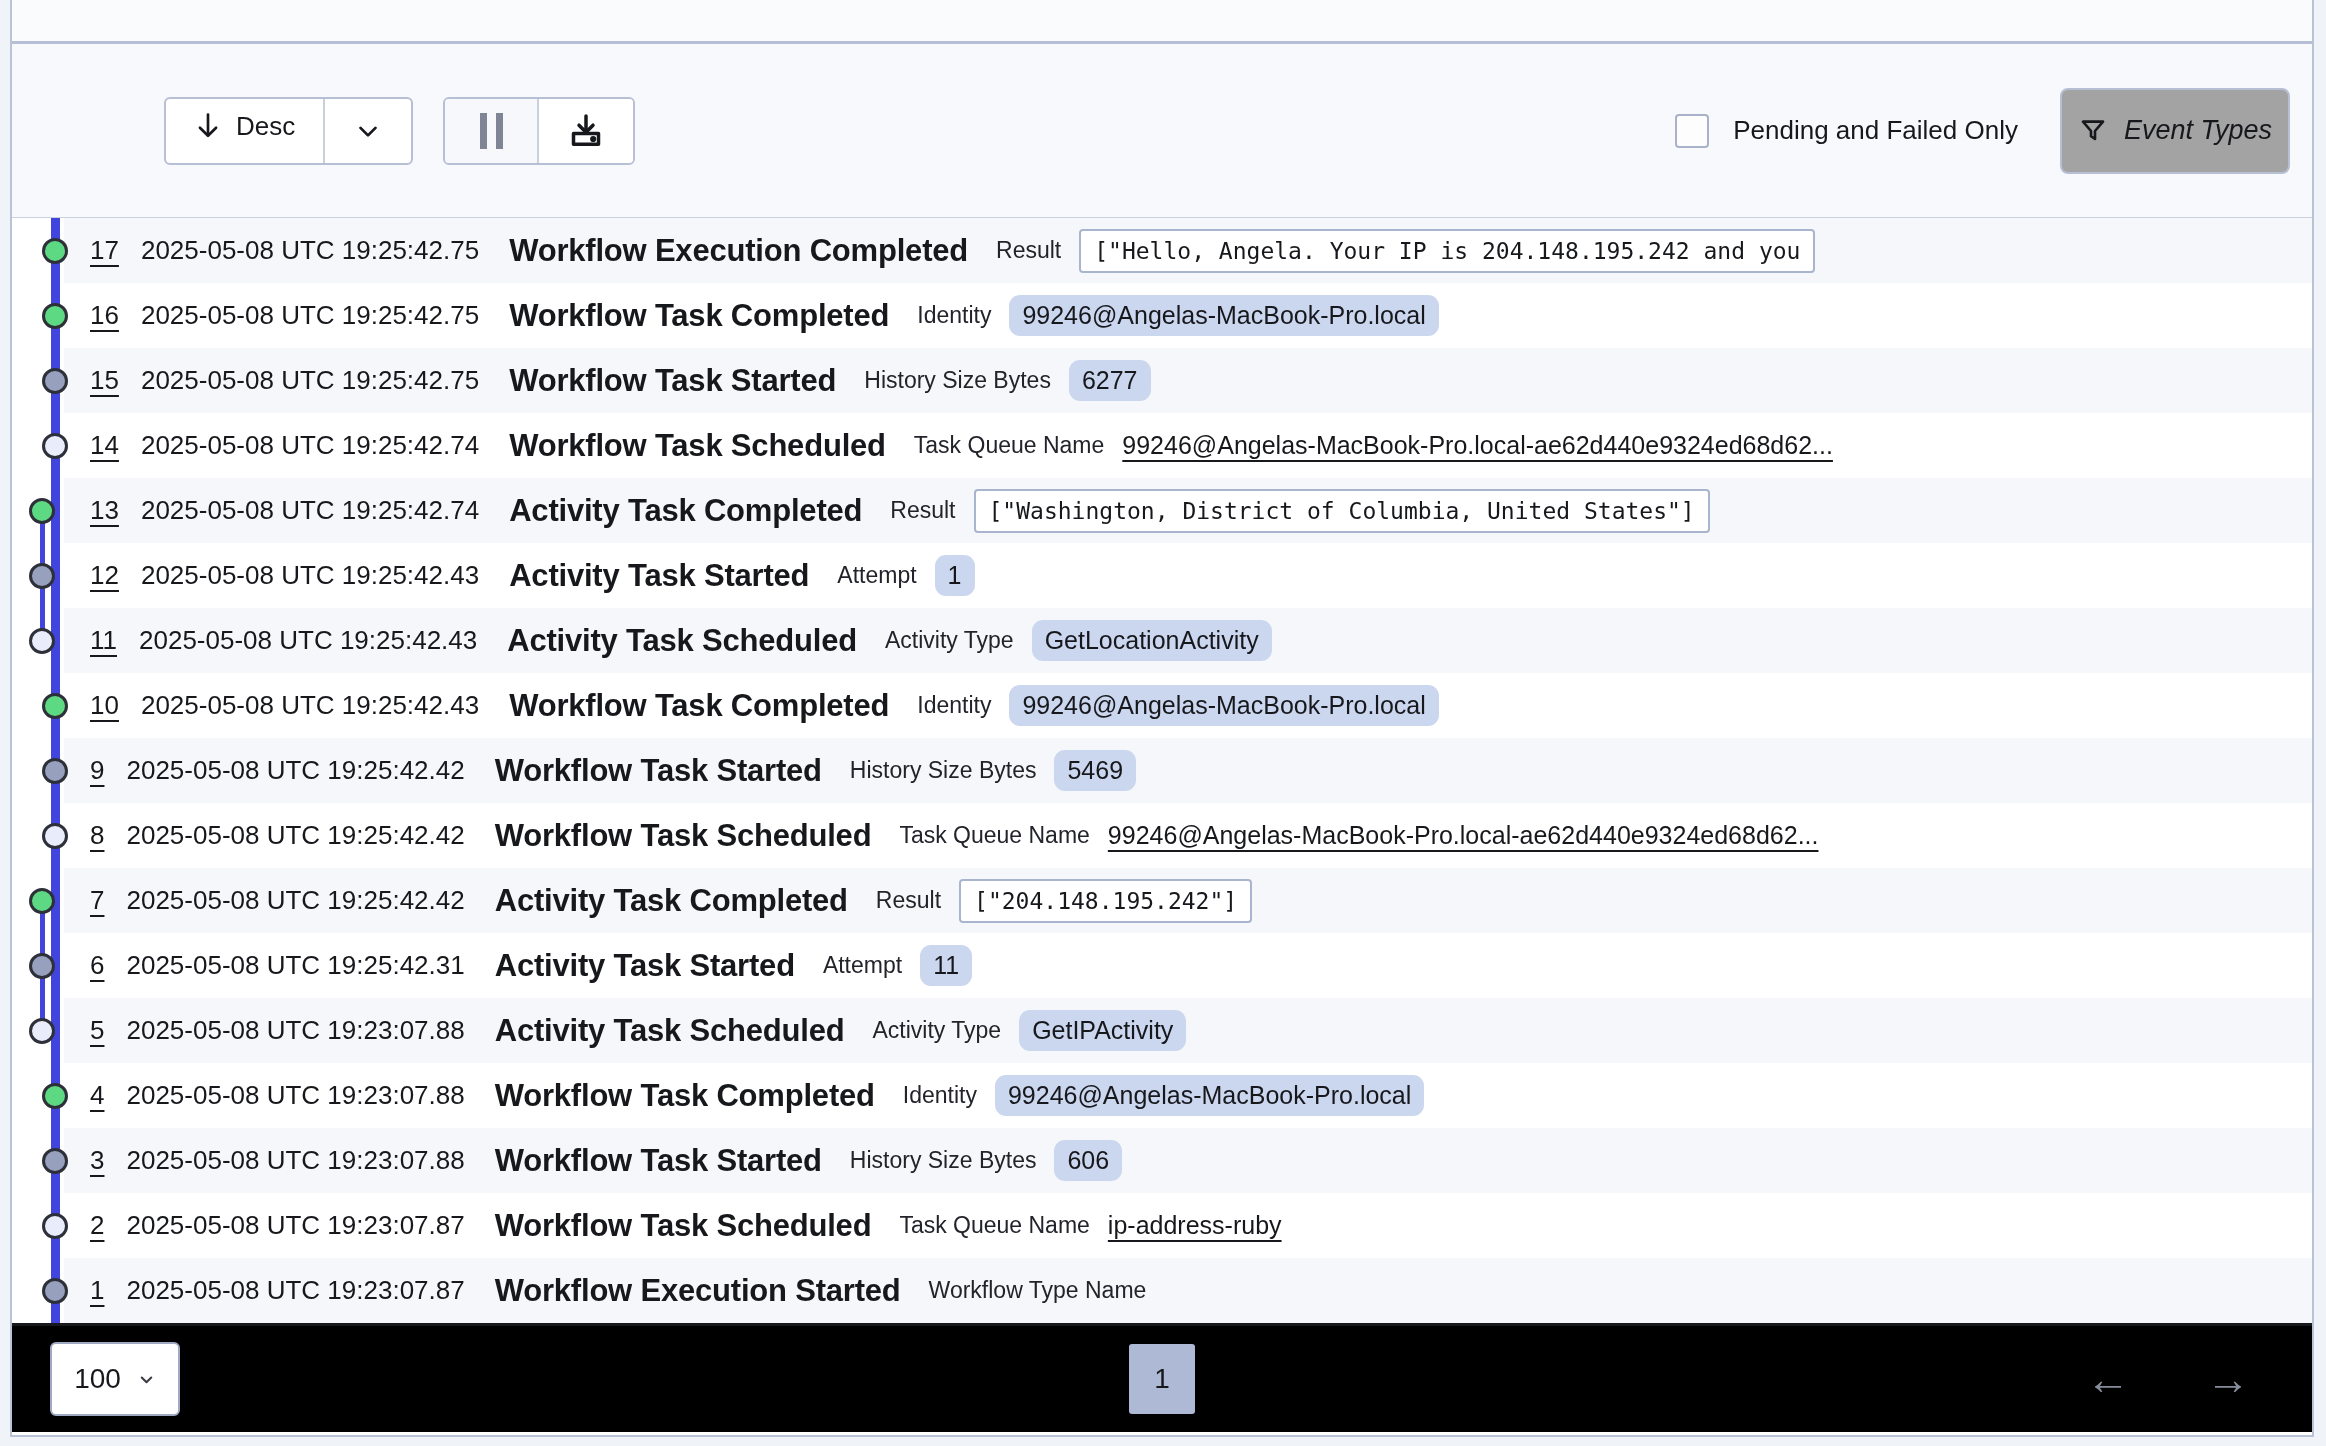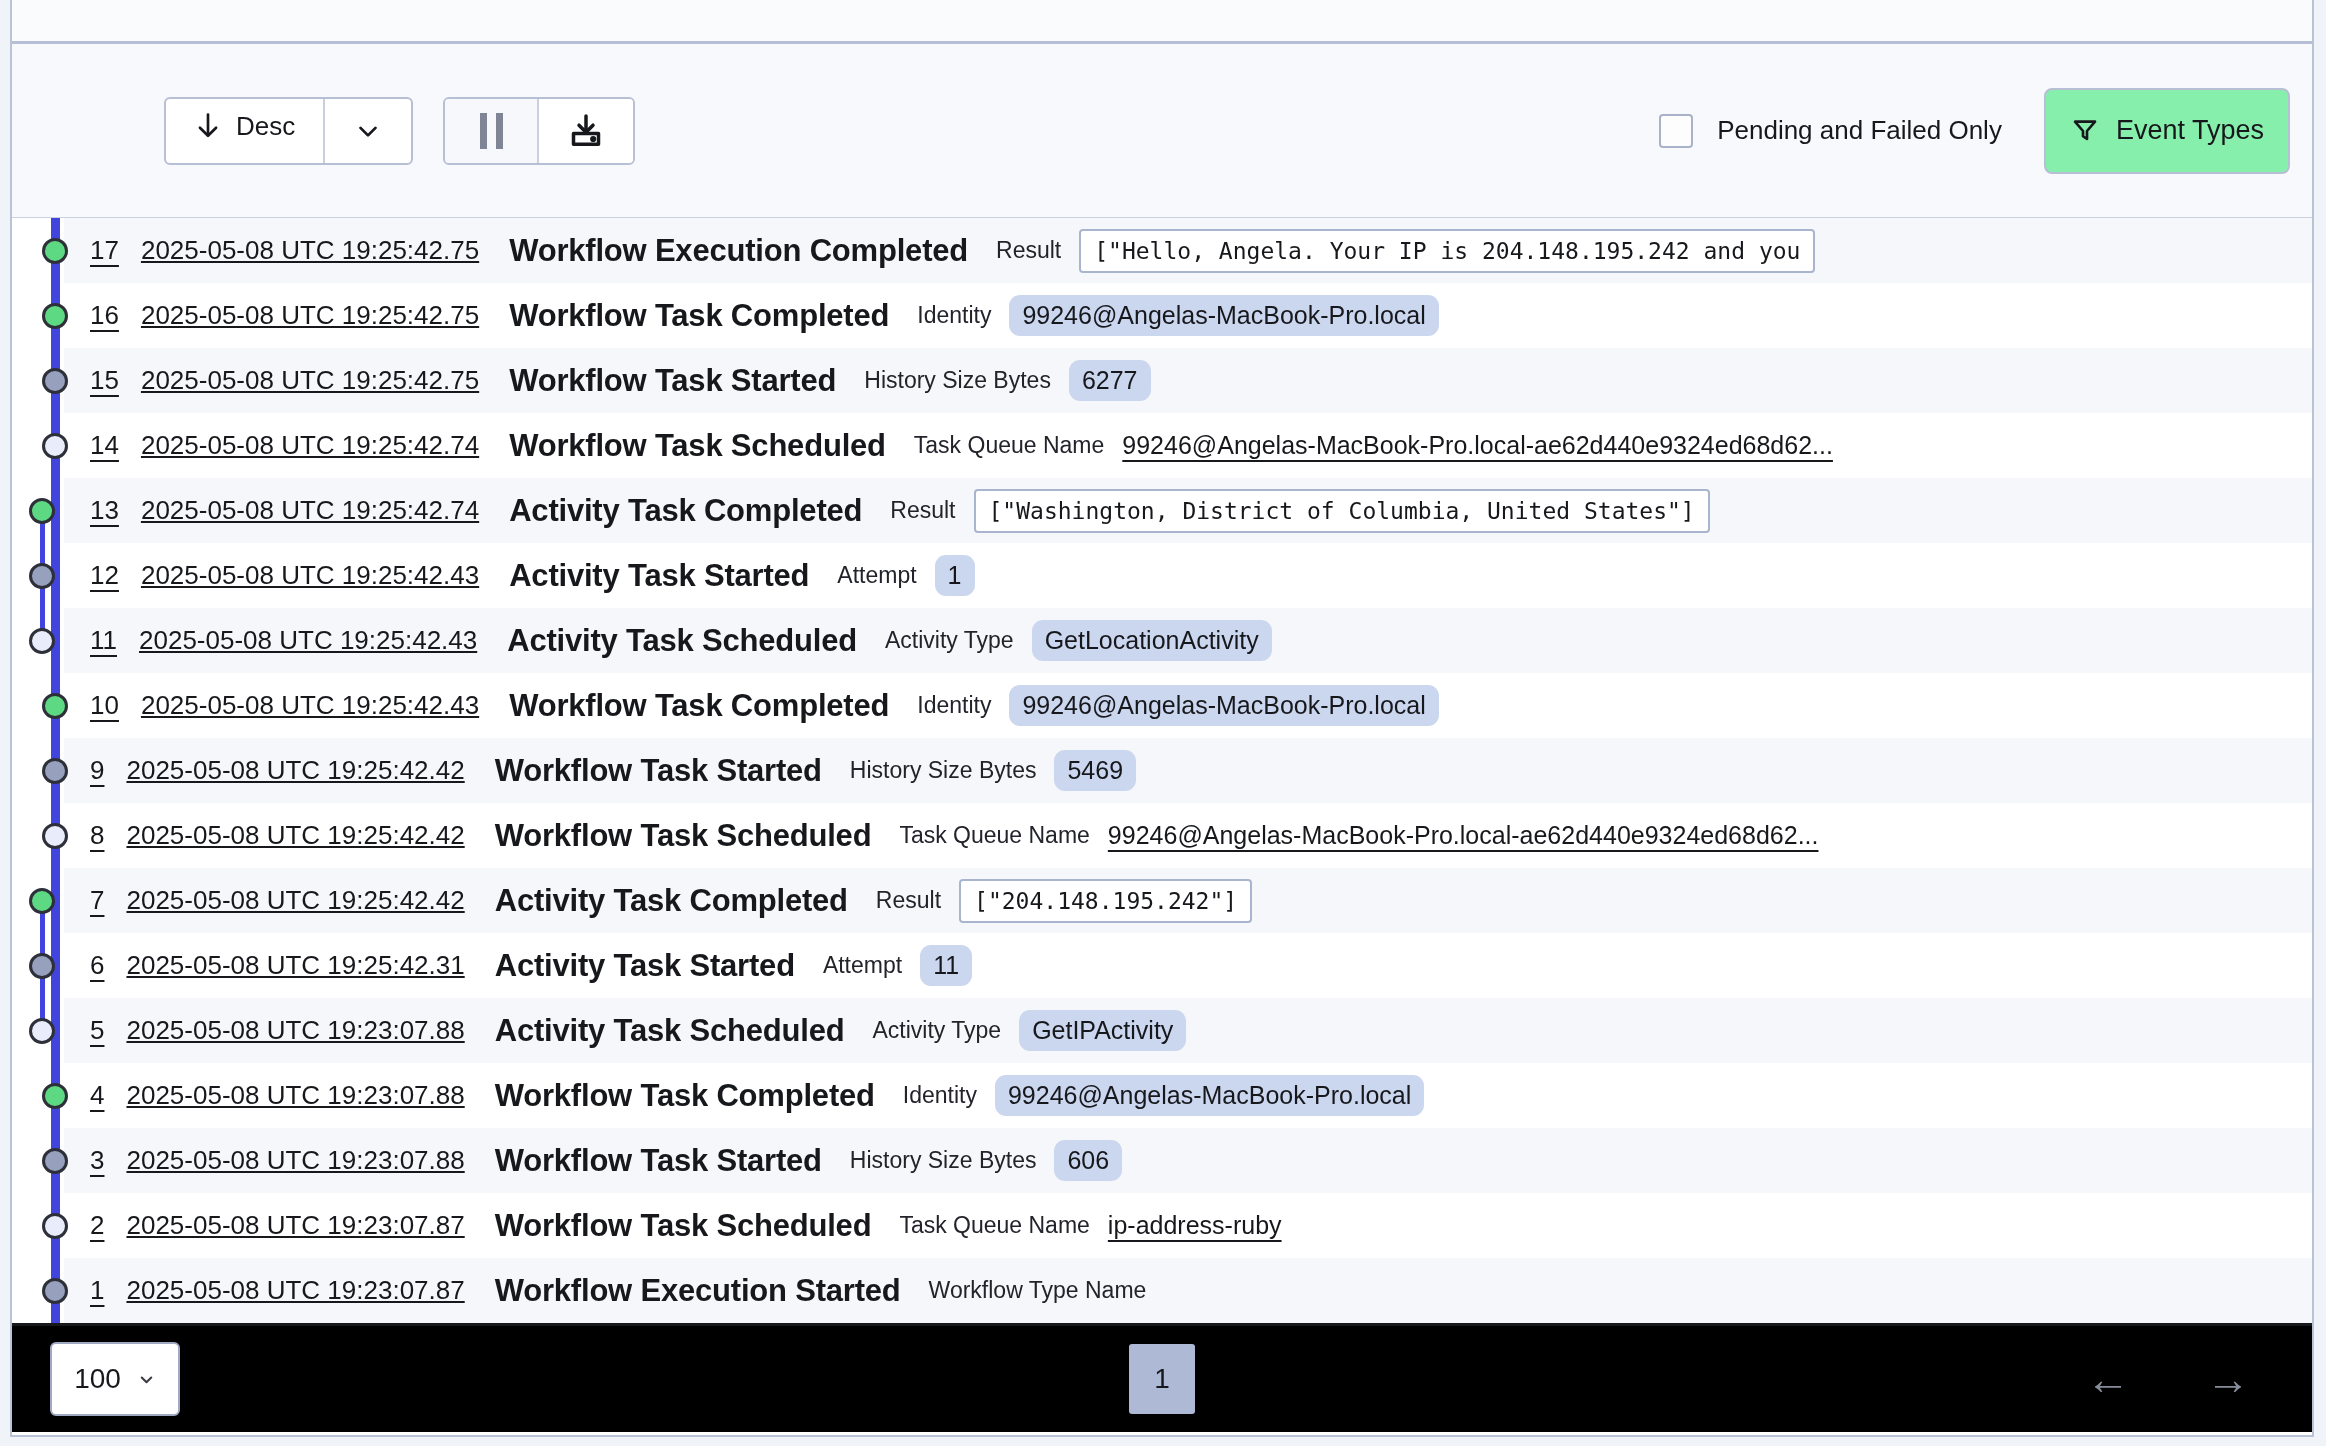--- a/index.html
+++ b/index.html
@@ -94,27 +94,28 @@
     width: 34px; height: 34px;
     border: 2px solid #A9B2C8;
     border-radius: 4px;
     background: #FDFDFE;
     cursor: pointer;
   }
   .checkbox-label { margin-left: 24px; font-size: 26px; }
   .event-types-btn {
     margin-left: 42px;
     height: 86px;
-    padding: 0 24px;
+    padding: 0 16px;
     display: flex; align-items: center; gap: 16px;
     border: 2px solid #B7BFD4;
     border-radius: 8px;
-    background: #86efac;
+    background: #a3a3a3;
     font-size: 27px;
     cursor: pointer;
+    font-style: italic;
   }
   
   .event-list {
     position: relative;
     height: 1105px;
     background: #FFFFFF;
     overflow: hidden;
   }
   .timeline {
     position: absolute; inset: 0;
@@ -153,21 +154,21 @@
   }
   .row.alt { background: linear-gradient(to right, #FFFFFF 52px, #F6F7FA 52px); }
   .num {
     font-size: 26px;
     color: #17181C;
     text-decoration: underline;
     text-decoration-thickness: 2px;
     text-underline-offset: 6px;
     cursor: pointer;
   }
-  .time { font-size: 26px; margin-left: 22px; white-space: nowrap; text-decoration: underline; }
+  .time { font-size: 26px; margin-left: 22px; white-space: nowrap; }
   .ename { font-size: 31px; font-weight: 700; margin-left: 30px; white-space: nowrap; letter-spacing: -0.2px; }
   .dlabel { font-size: 23px; margin-left: 28px; color: #23242B; white-space: nowrap; }
   .badge {
     margin-left: 18px;
     background: #CBD6EF;
     border-radius: 11px;
     padding: 6px 13px;
     font-size: 25px;
     white-space: nowrap;
   }

